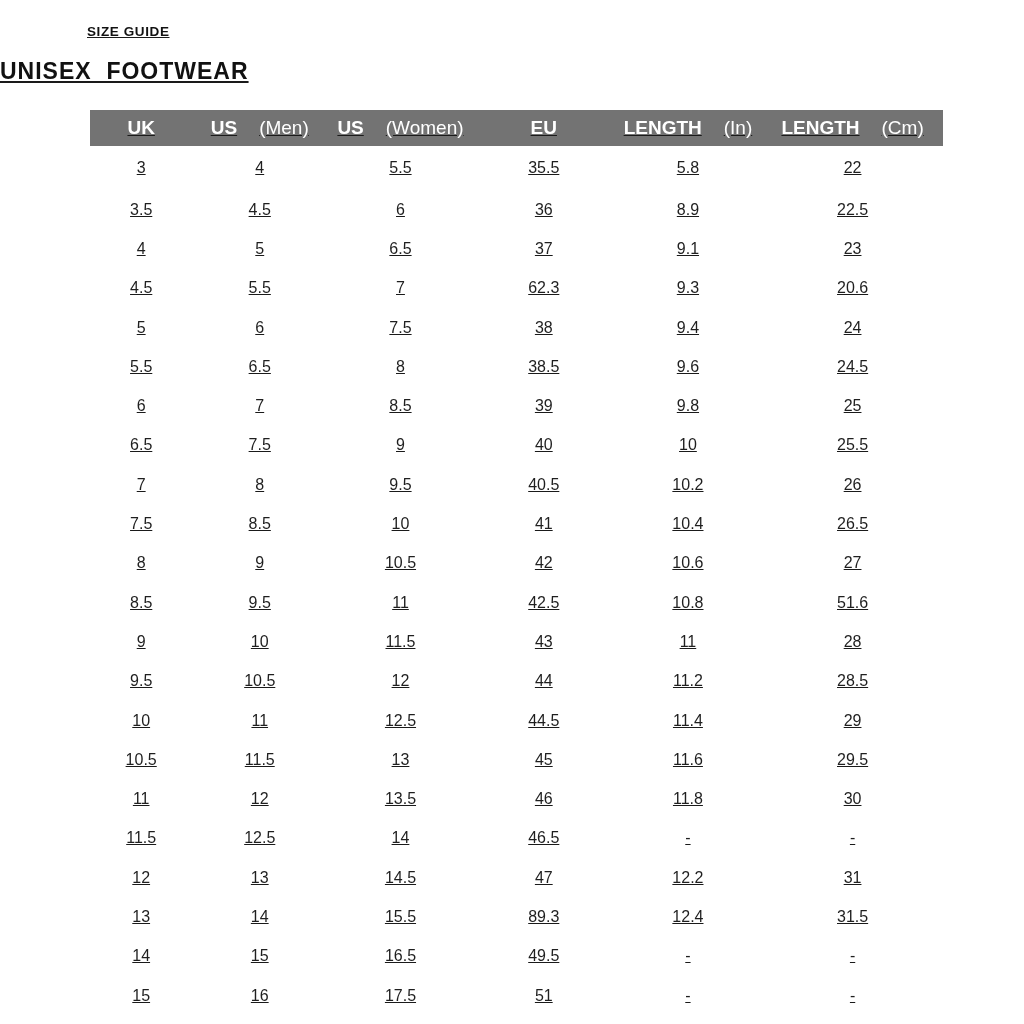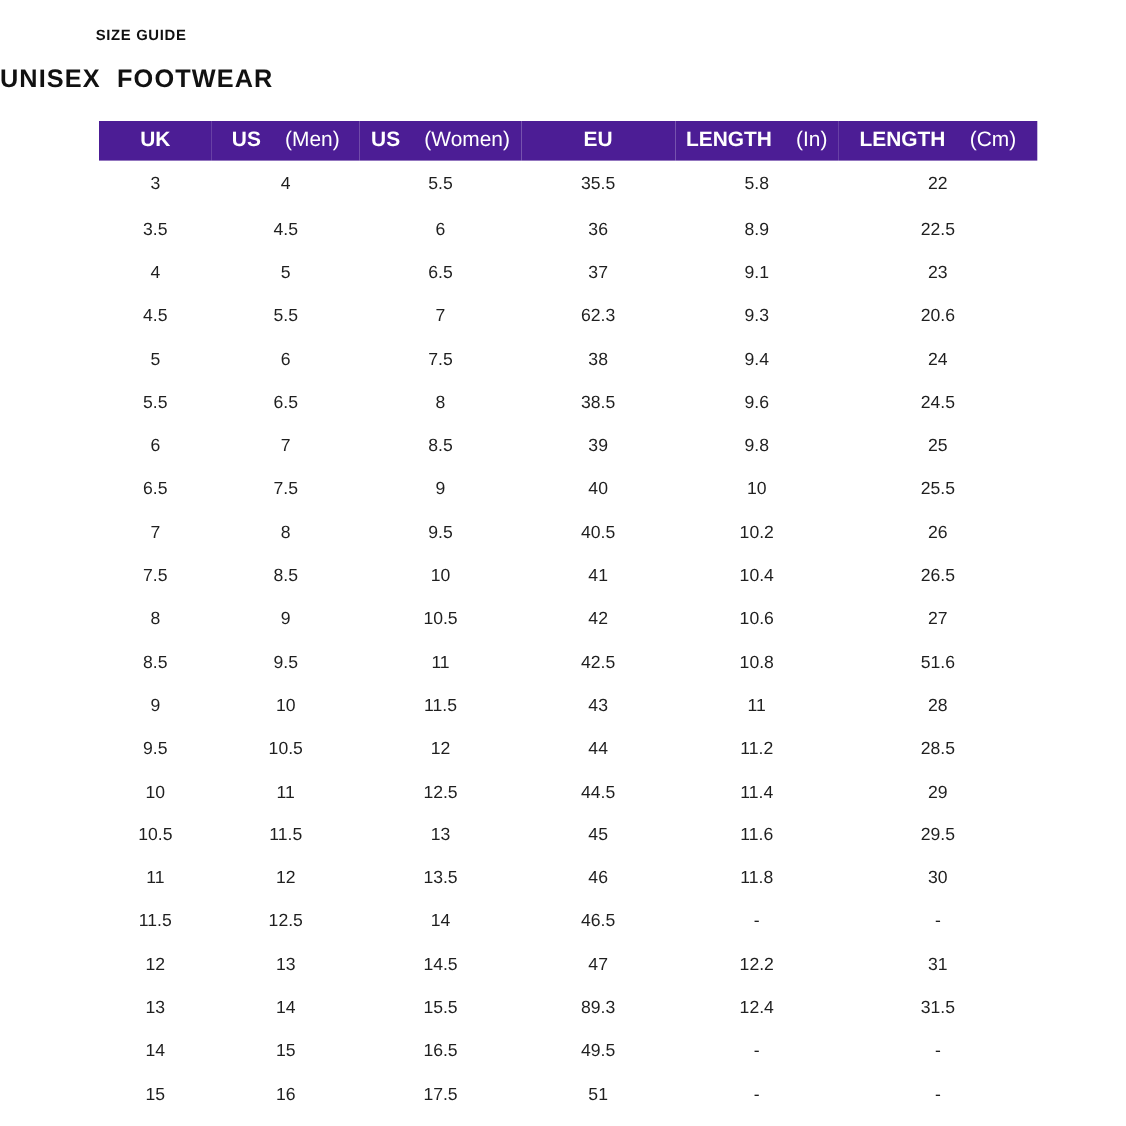--- a/index.html
+++ b/index.html
@@ -8,20 +8,21 @@
     height: 1024px;
     background: #ffffff;
     font-family: "Liberation Sans", "DejaVu Sans", sans-serif;
     color: #1a1a1a;
     overflow: hidden;
   }
   .page {
     width: 1024px;
     height: 1024px;
     padding: 24px 0 0 0;
+    text-decoration: underline;
   }
   .eyebrow {
     margin-left: 87px;
     font-size: 13.5px;
     font-weight: 700;
     letter-spacing: 0.6px;
     color: #111111;
   }
   .title {
     margin-top: 19px;
@@ -32,21 +33,21 @@
     white-space: pre; 
   }
   table.size-table {
     margin-left: 90px;
     margin-top: 25px;
     width: 853px;
     border-collapse: collapse;
     table-layout: fixed;
   }
   table.size-table thead tr {
-    background: #4c1d95;
+    background: #737373;
     height: 36px;
   }
   table.size-table th {
     color: #ffffff;
     font-size: 19px;
     font-weight: 400;
     text-align: center;
     vertical-align: middle;
     white-space: nowrap;
     padding: 0;

